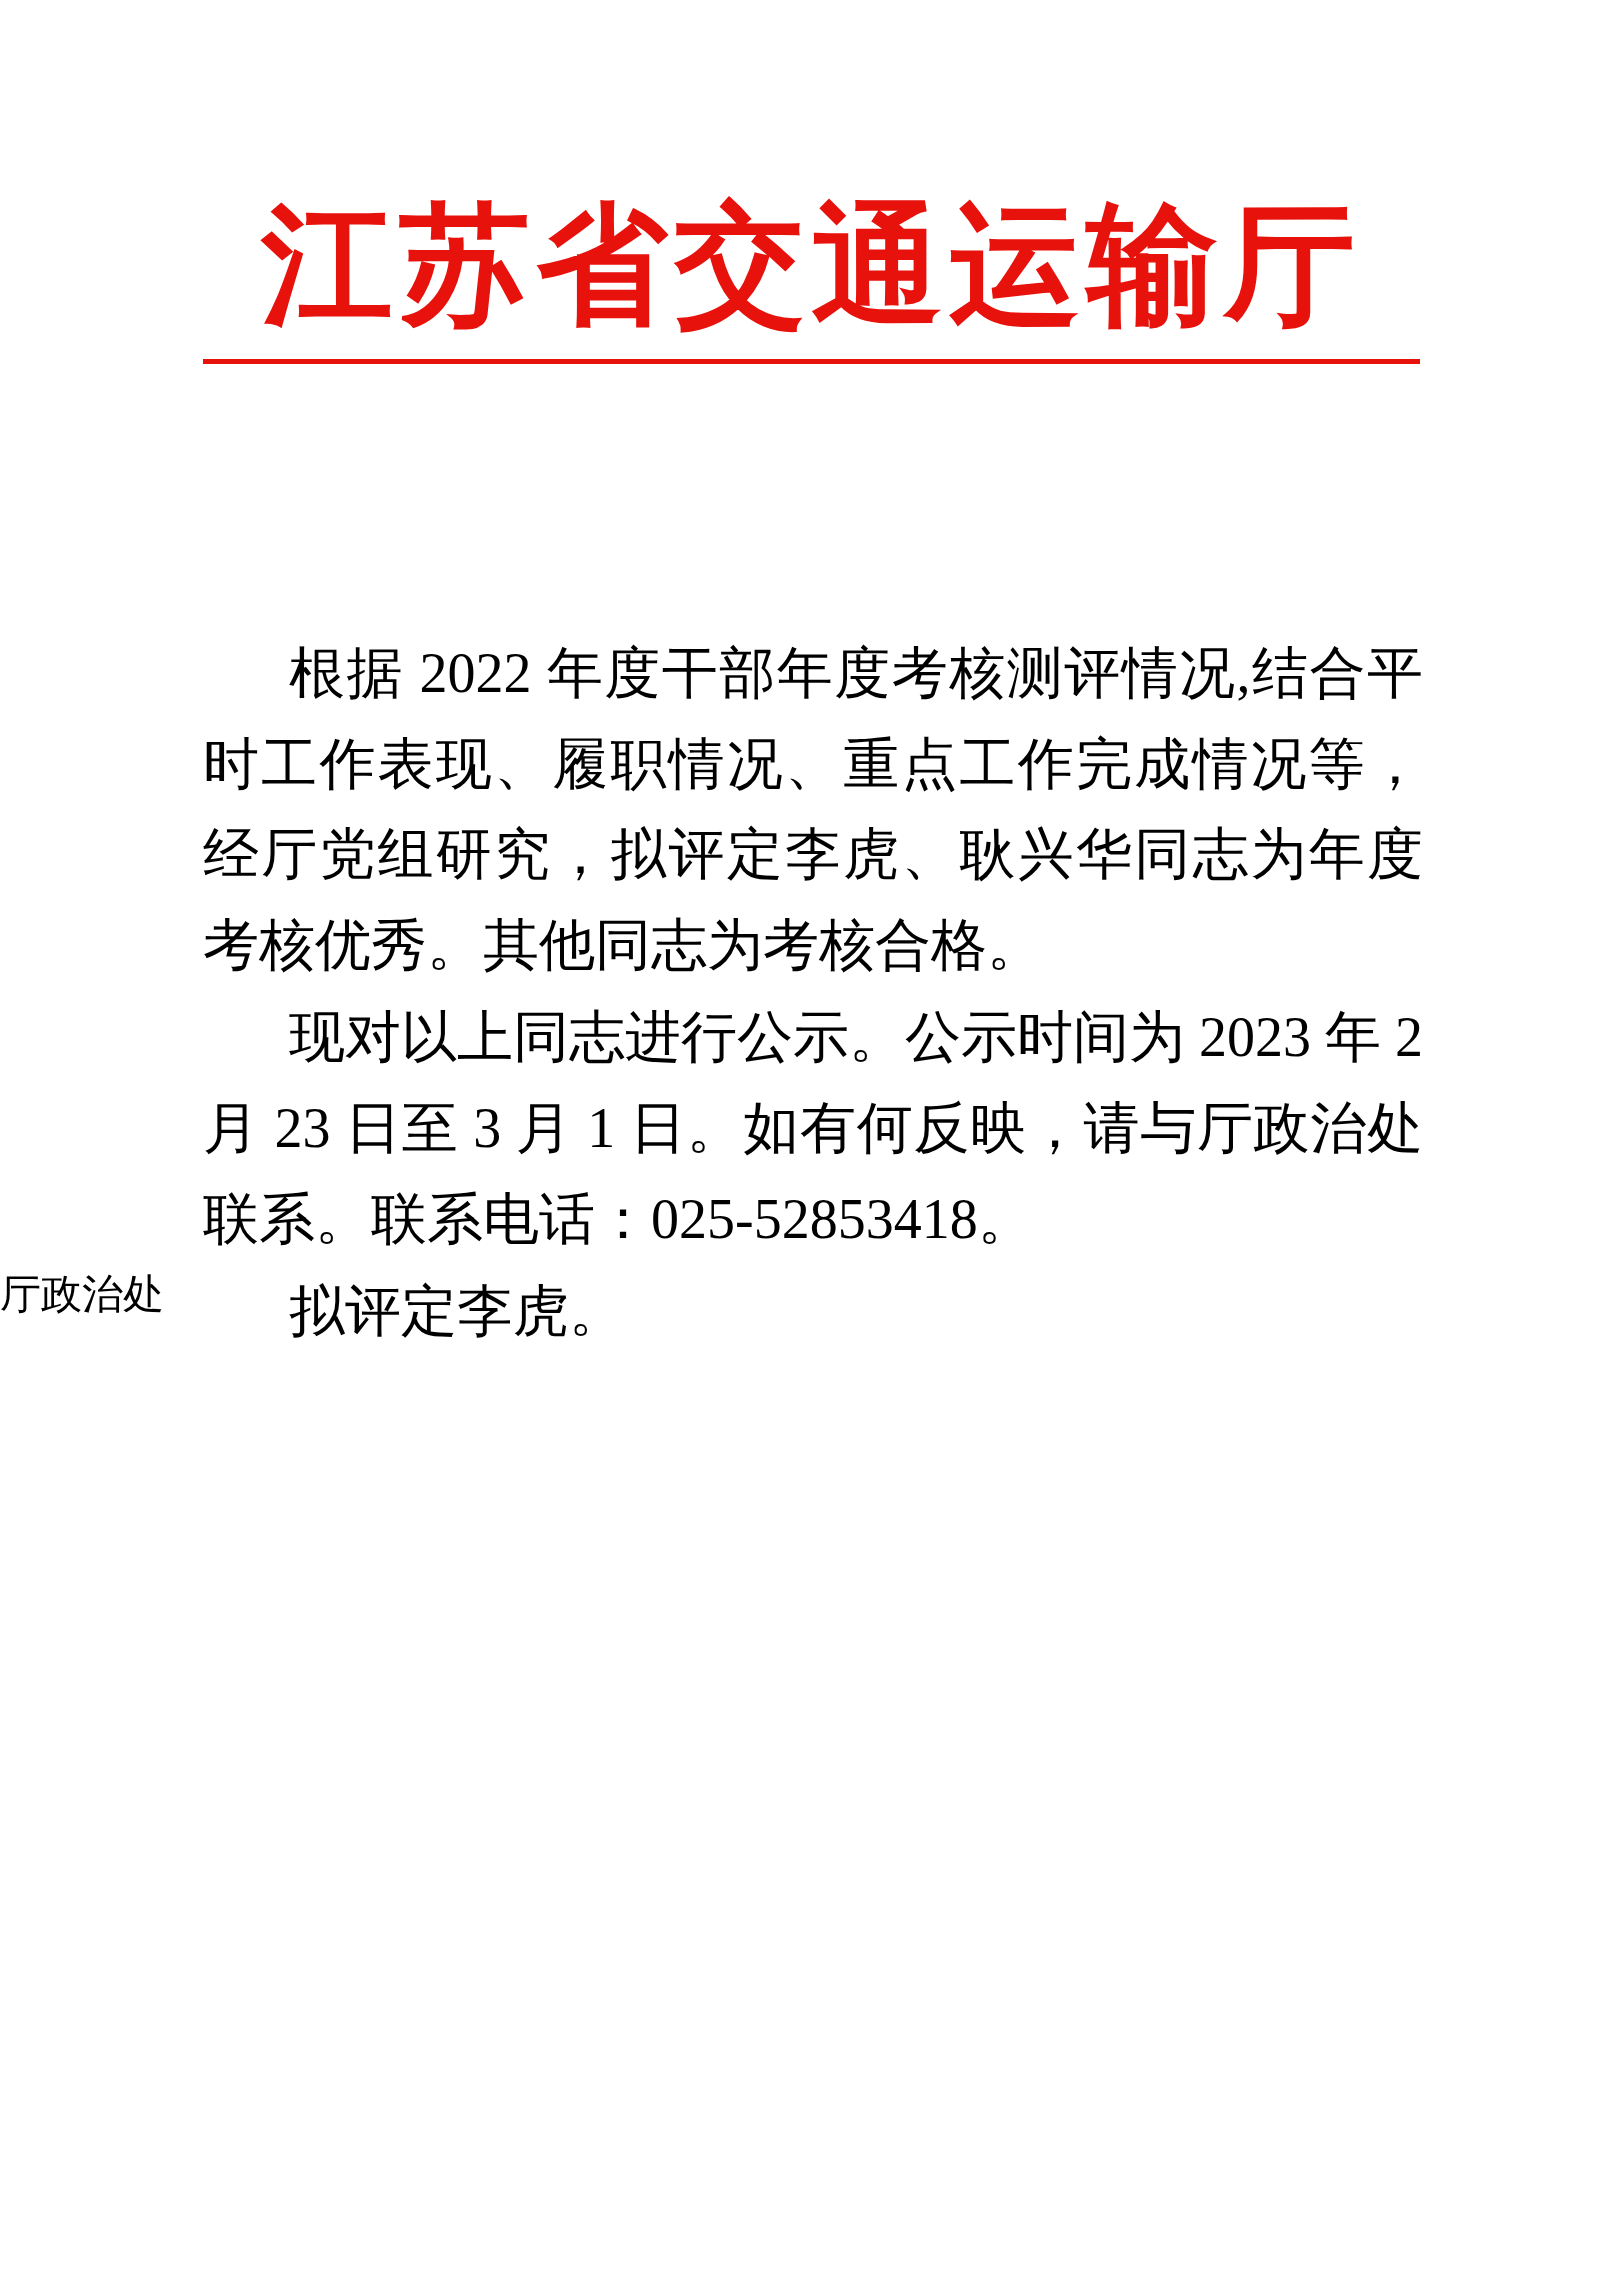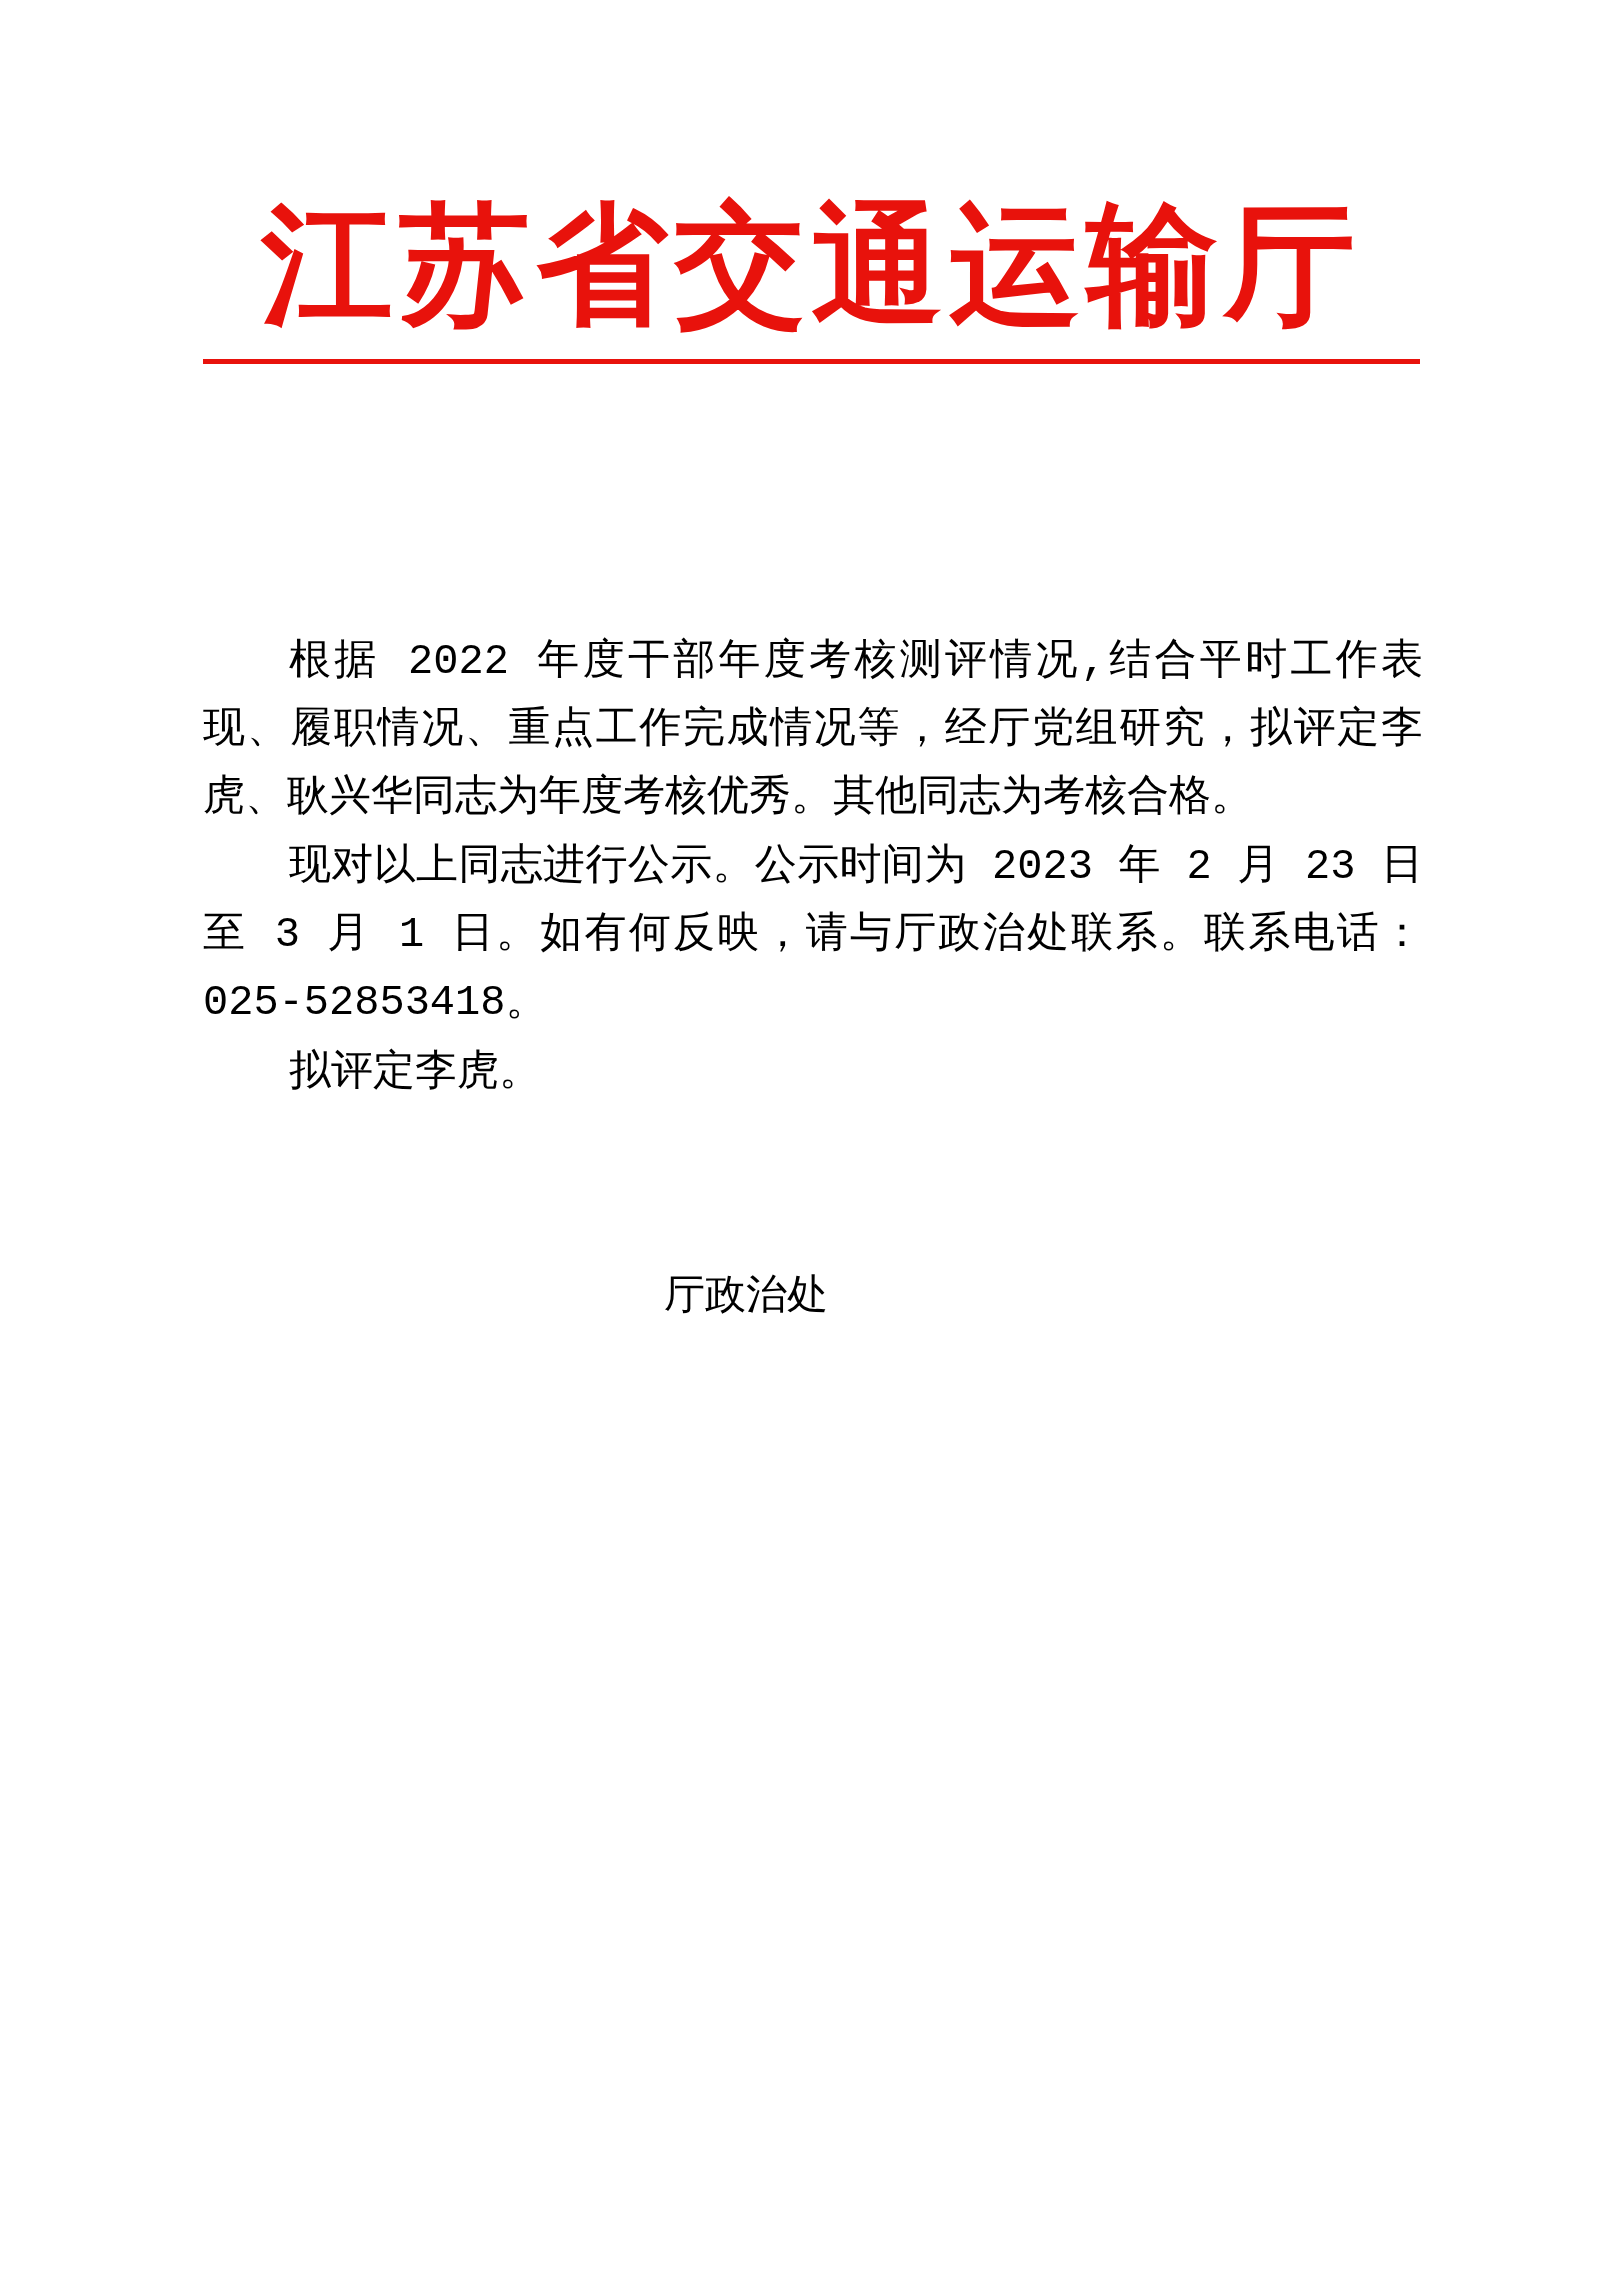--- a/index.html
+++ b/index.html
@@ -56,38 +56,37 @@
     letter-spacing: 30px;
     color: #000000;
   }
   .body-area {
     position: absolute;
     left: 203px;
     top: 628px;
     width: 1220px;
   }
   .para {
-    font-family: Liberation Mono, monospace;
-    font-size: 42px;
+    font-family: Liberation Serif, serif;
+    font-size: 56px;
     line-height: 1.62;
     text-align: justify;
     text-justify: inter-ideograph;
     text-indent: 86px;
     margin: 0 0 1.3px 0;
     color: #000000;
   }
   .para.p-spread {
     text-align: justify;
   }
   .signature {
     position: absolute;
     left: 0;
     right: 0;
     top: 1263px;
-    text-align: center;
   }
   .sign-line {
     font-family: "DejaVu Serif", "Liberation Serif", serif;
     font-size: 41px;
     line-height: 1.55;
     color: #000000;
     margin-right: 131px;
   }
 </style>
 </head>

